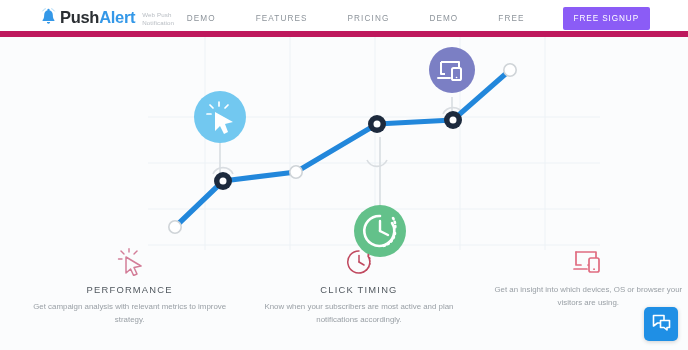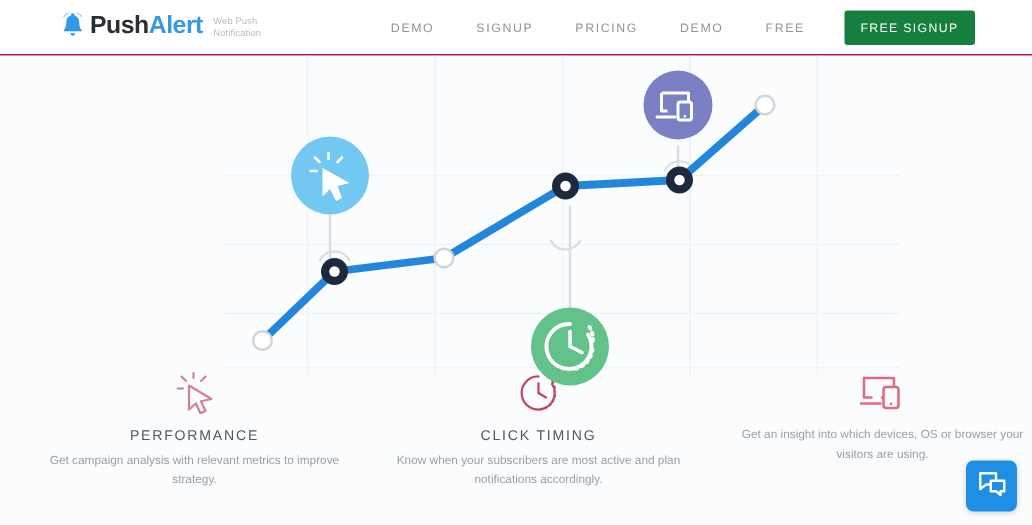--- a/index.html
+++ b/index.html
@@ -14,21 +14,21 @@
     width: 688px; height: 350px;
     background: #fbfcfd;
     overflow: hidden;
   }
 
   
   #header {
     position: absolute; top: 0; left: 0;
     width: 688px; height: 37px;
     background: #ffffff;
-    border-bottom: 1px solid #be185d;
+    border-bottom: 6px solid #be185d;
     display: flex; align-items: center;
   }
   #logo-block {
     position: absolute; left: 41px; top: 8px;
     display: flex; align-items: center;
   }
   .bell-wrap { width: 15px; height: 19px; margin-right: 4px; position: relative; }
   .logo-text {
     font-size: 16.5px; font-weight: bold; letter-spacing: -0.3px;
     line-height: 19px;
@@ -36,29 +36,29 @@
   .logo-push { color: #2b2f33; }
   .logo-alert { color: #3498e8; }
   .logo-tag {
     margin-left: 7px; color: #b7bcc2;
     font-size: 6.2px; line-height: 7.6px; letter-spacing: 0.1px;
     padding-top: 2px;
   }
 
   #nav {
     position: absolute; right: 38px; top: 0; height: 37px;
-    display: flex; align-items: center; gap: 0px;
+    display: flex; align-items: center; gap: 12px;
   }
   .nav-link {
     color: #8d949b; font-size: 8.2px; letter-spacing: 1.1px;
     text-decoration: none; padding: 0 14px; cursor: pointer;
     white-space: nowrap;
   }
   #signup-btn {
-    background: #15803d; color: #ffffff;
+    background: #8b5cf6; color: #ffffff;
     font-size: 8.2px; letter-spacing: 0.9px;
     padding: 7px 11px; border: none; border-radius: 2px;
     margin-left: 12px; cursor: pointer; white-space: nowrap;
     font-family: "Liberation Sans", sans-serif;
   }
 
   
   #hero {
     position: absolute; top: 37px; left: 0;
     width: 688px; height: 313px;
@@ -113,21 +113,21 @@
         <span class="logo-push">Push</span><span class="logo-alert">Alert</span>
       </span>
       <span class="logo-tag">
         <div>Web Push</div>
         <div>Notification</div>
       </span>
     </div>
 
     <div id="nav">
       <a class="nav-link" href="#">DEMO</a>
-      <a class="nav-link" href="#">SIGNUP</a>
+      <a class="nav-link" href="#">FEATURES</a>
       <a class="nav-link" href="#">PRICING</a>
       <a class="nav-link" href="#">DEMO</a>
       <a class="nav-link" href="#">FREE</a>
       <button id="signup-btn">FREE SIGNUP</button>
     </div>
   </div>
 
   <div id="hero">
     <svg id="chart-svg" width="688" height="313" viewBox="0 0 688 313">
 

